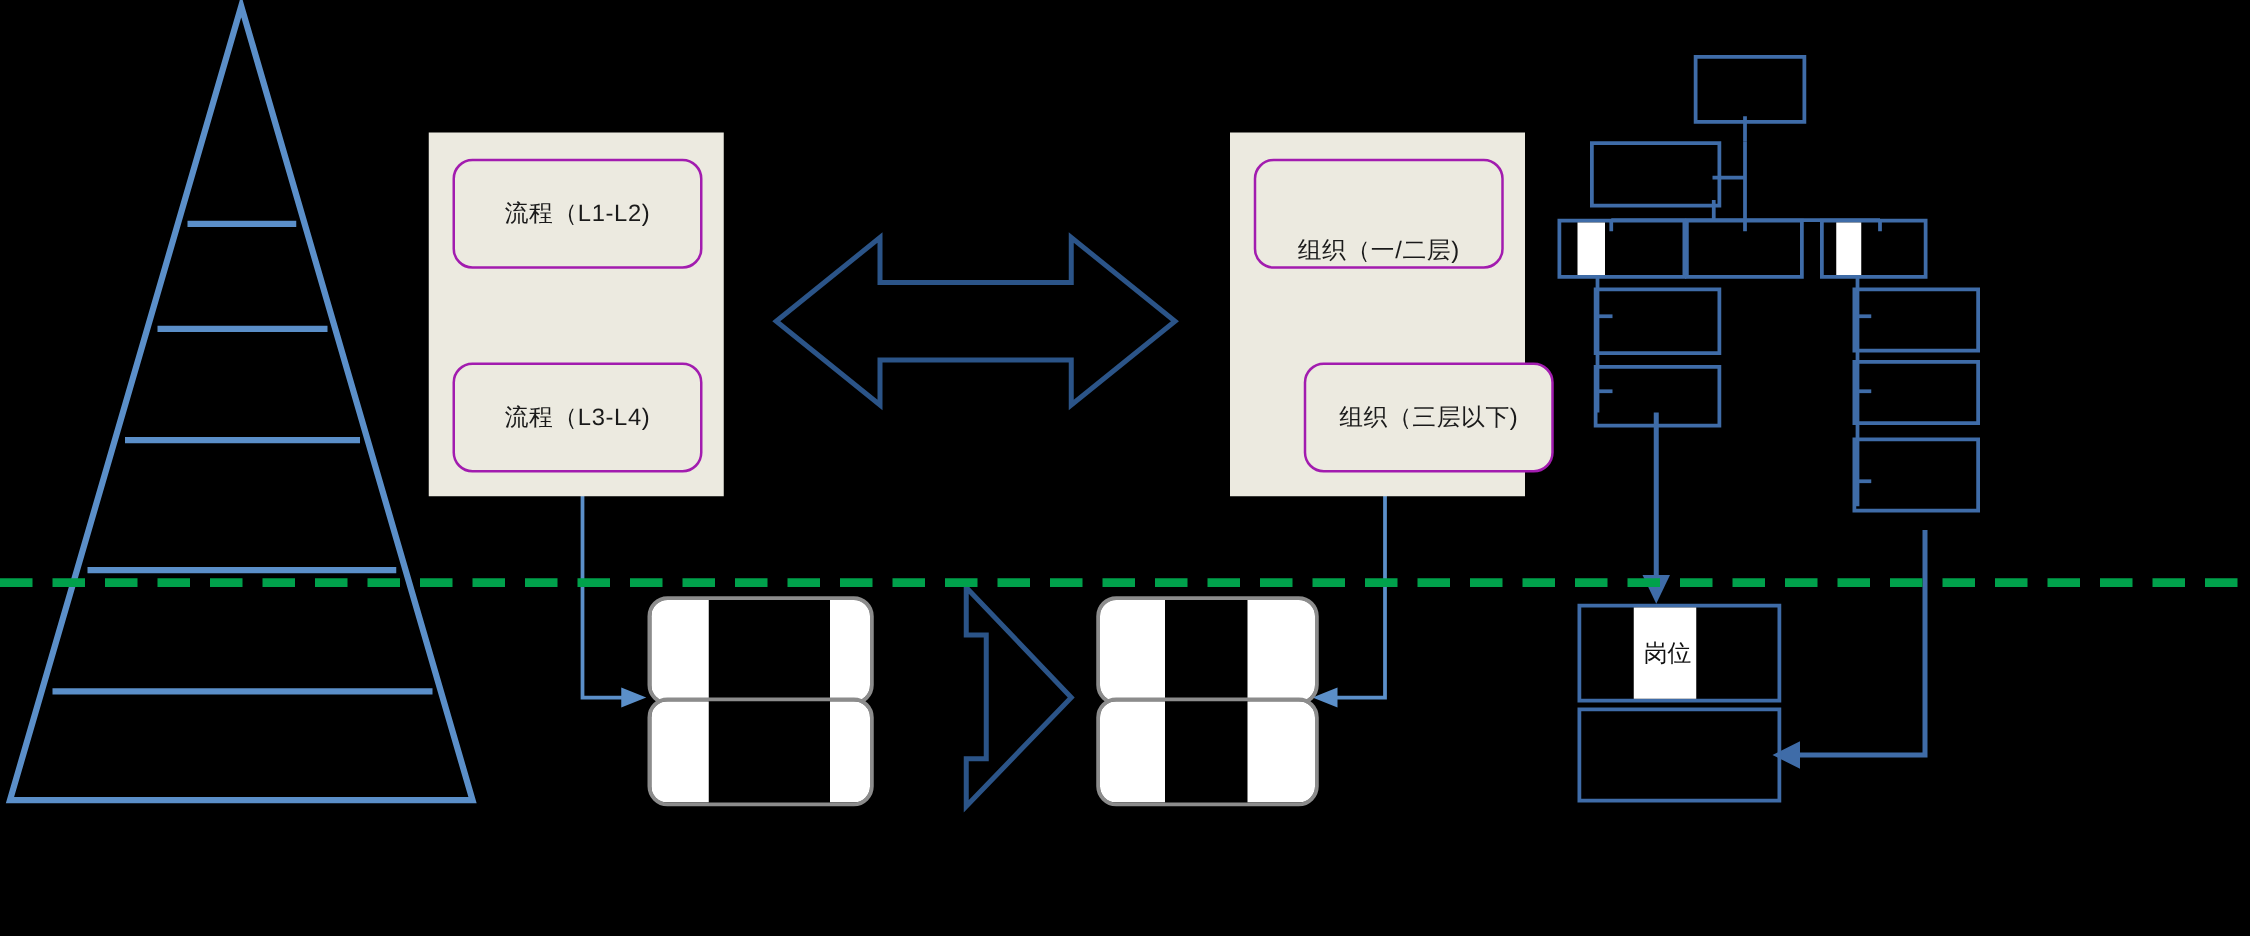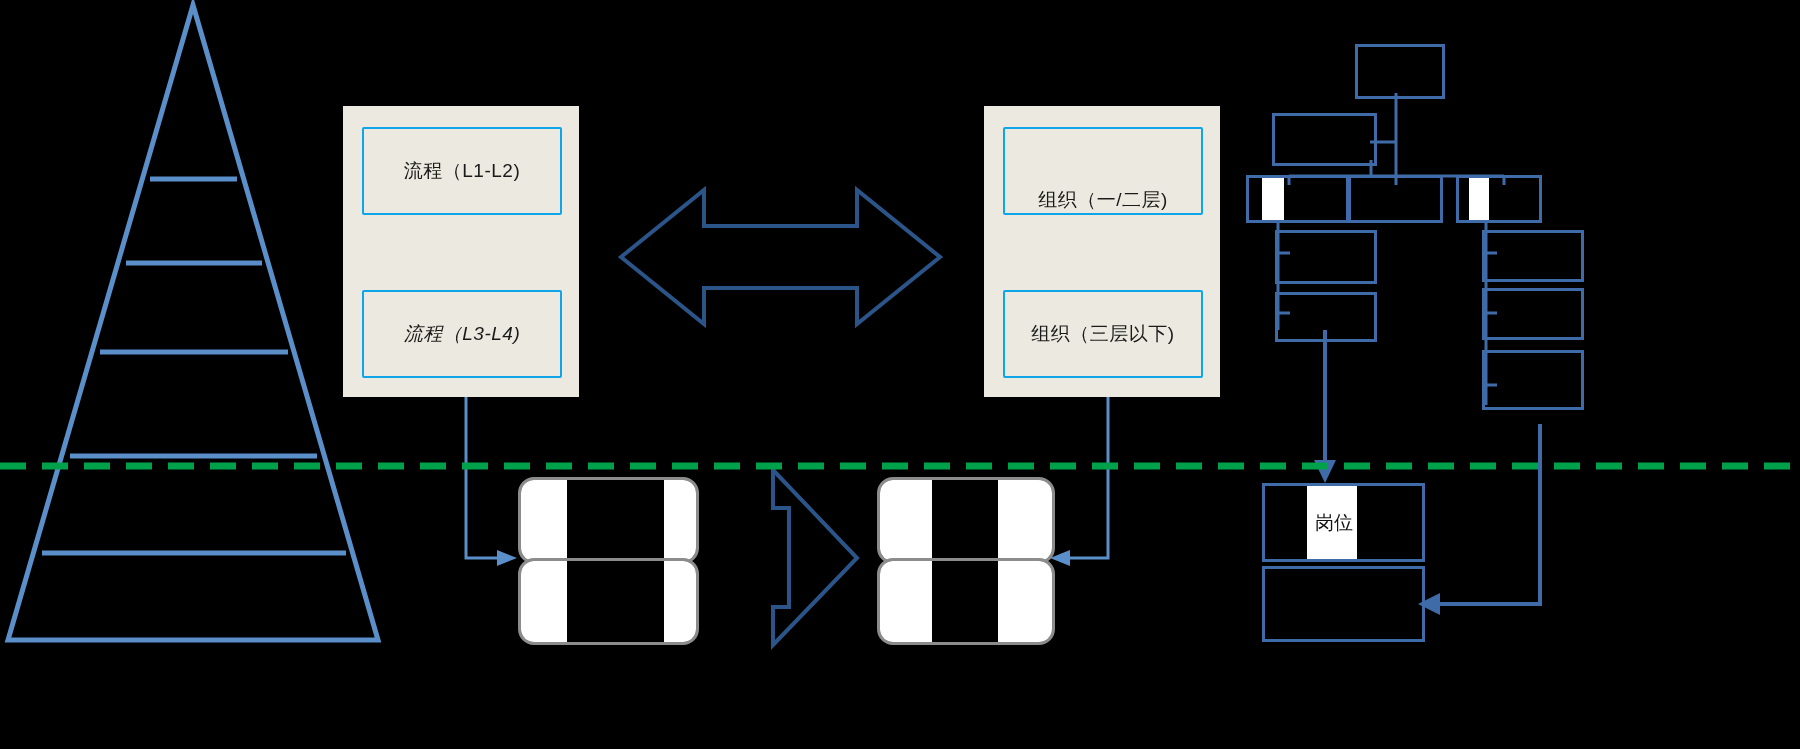--- a/index.html
+++ b/index.html
@@ -14,30 +14,30 @@
 
   
   .panel{position:absolute;background:#ECEAE0;}
   #panel-process{left:343px;top:106px;width:236px;height:291px;}
   #panel-org{left:984px;top:106px;width:236px;height:291px;}
 
   
   .node{
     position:absolute;
     background:#ECEAE0;
-    border:2px solid #0ea5e9;
-    border-radius:2px;
+    border:2px solid #a21caf;
+    border-radius:16px;
     display:flex;align-items:center;justify-content:center;
     color:#1a1a1a;font-size:19px;letter-spacing:.5px;
     white-space:nowrap;
   }
   #node-process-top{left:362px;top:127px;width:196px;height:84px;}
-  #node-process-bottom{left:362px;top:290px;width:196px;height:84px;font-style:italic;}
+  #node-process-bottom{left:362px;top:290px;width:196px;height:84px;}
   #node-org-top{left:1003px;top:127px;width:196px;height:84px;align-items:flex-end;}
-  #node-org-bottom{left:1003px;top:290px;width:196px;height:84px;}
+  #node-org-bottom{left:1043px;top:290px;width:196px;height:84px;}
 
   
   .wnode{
     position:absolute;
     border:3px solid #8C8C8C;
     border-radius:16px;
     background:#000;
     overflow:hidden;
   }
   .wnode .band{position:absolute;top:0;bottom:0;background:#FFFFFF;}

